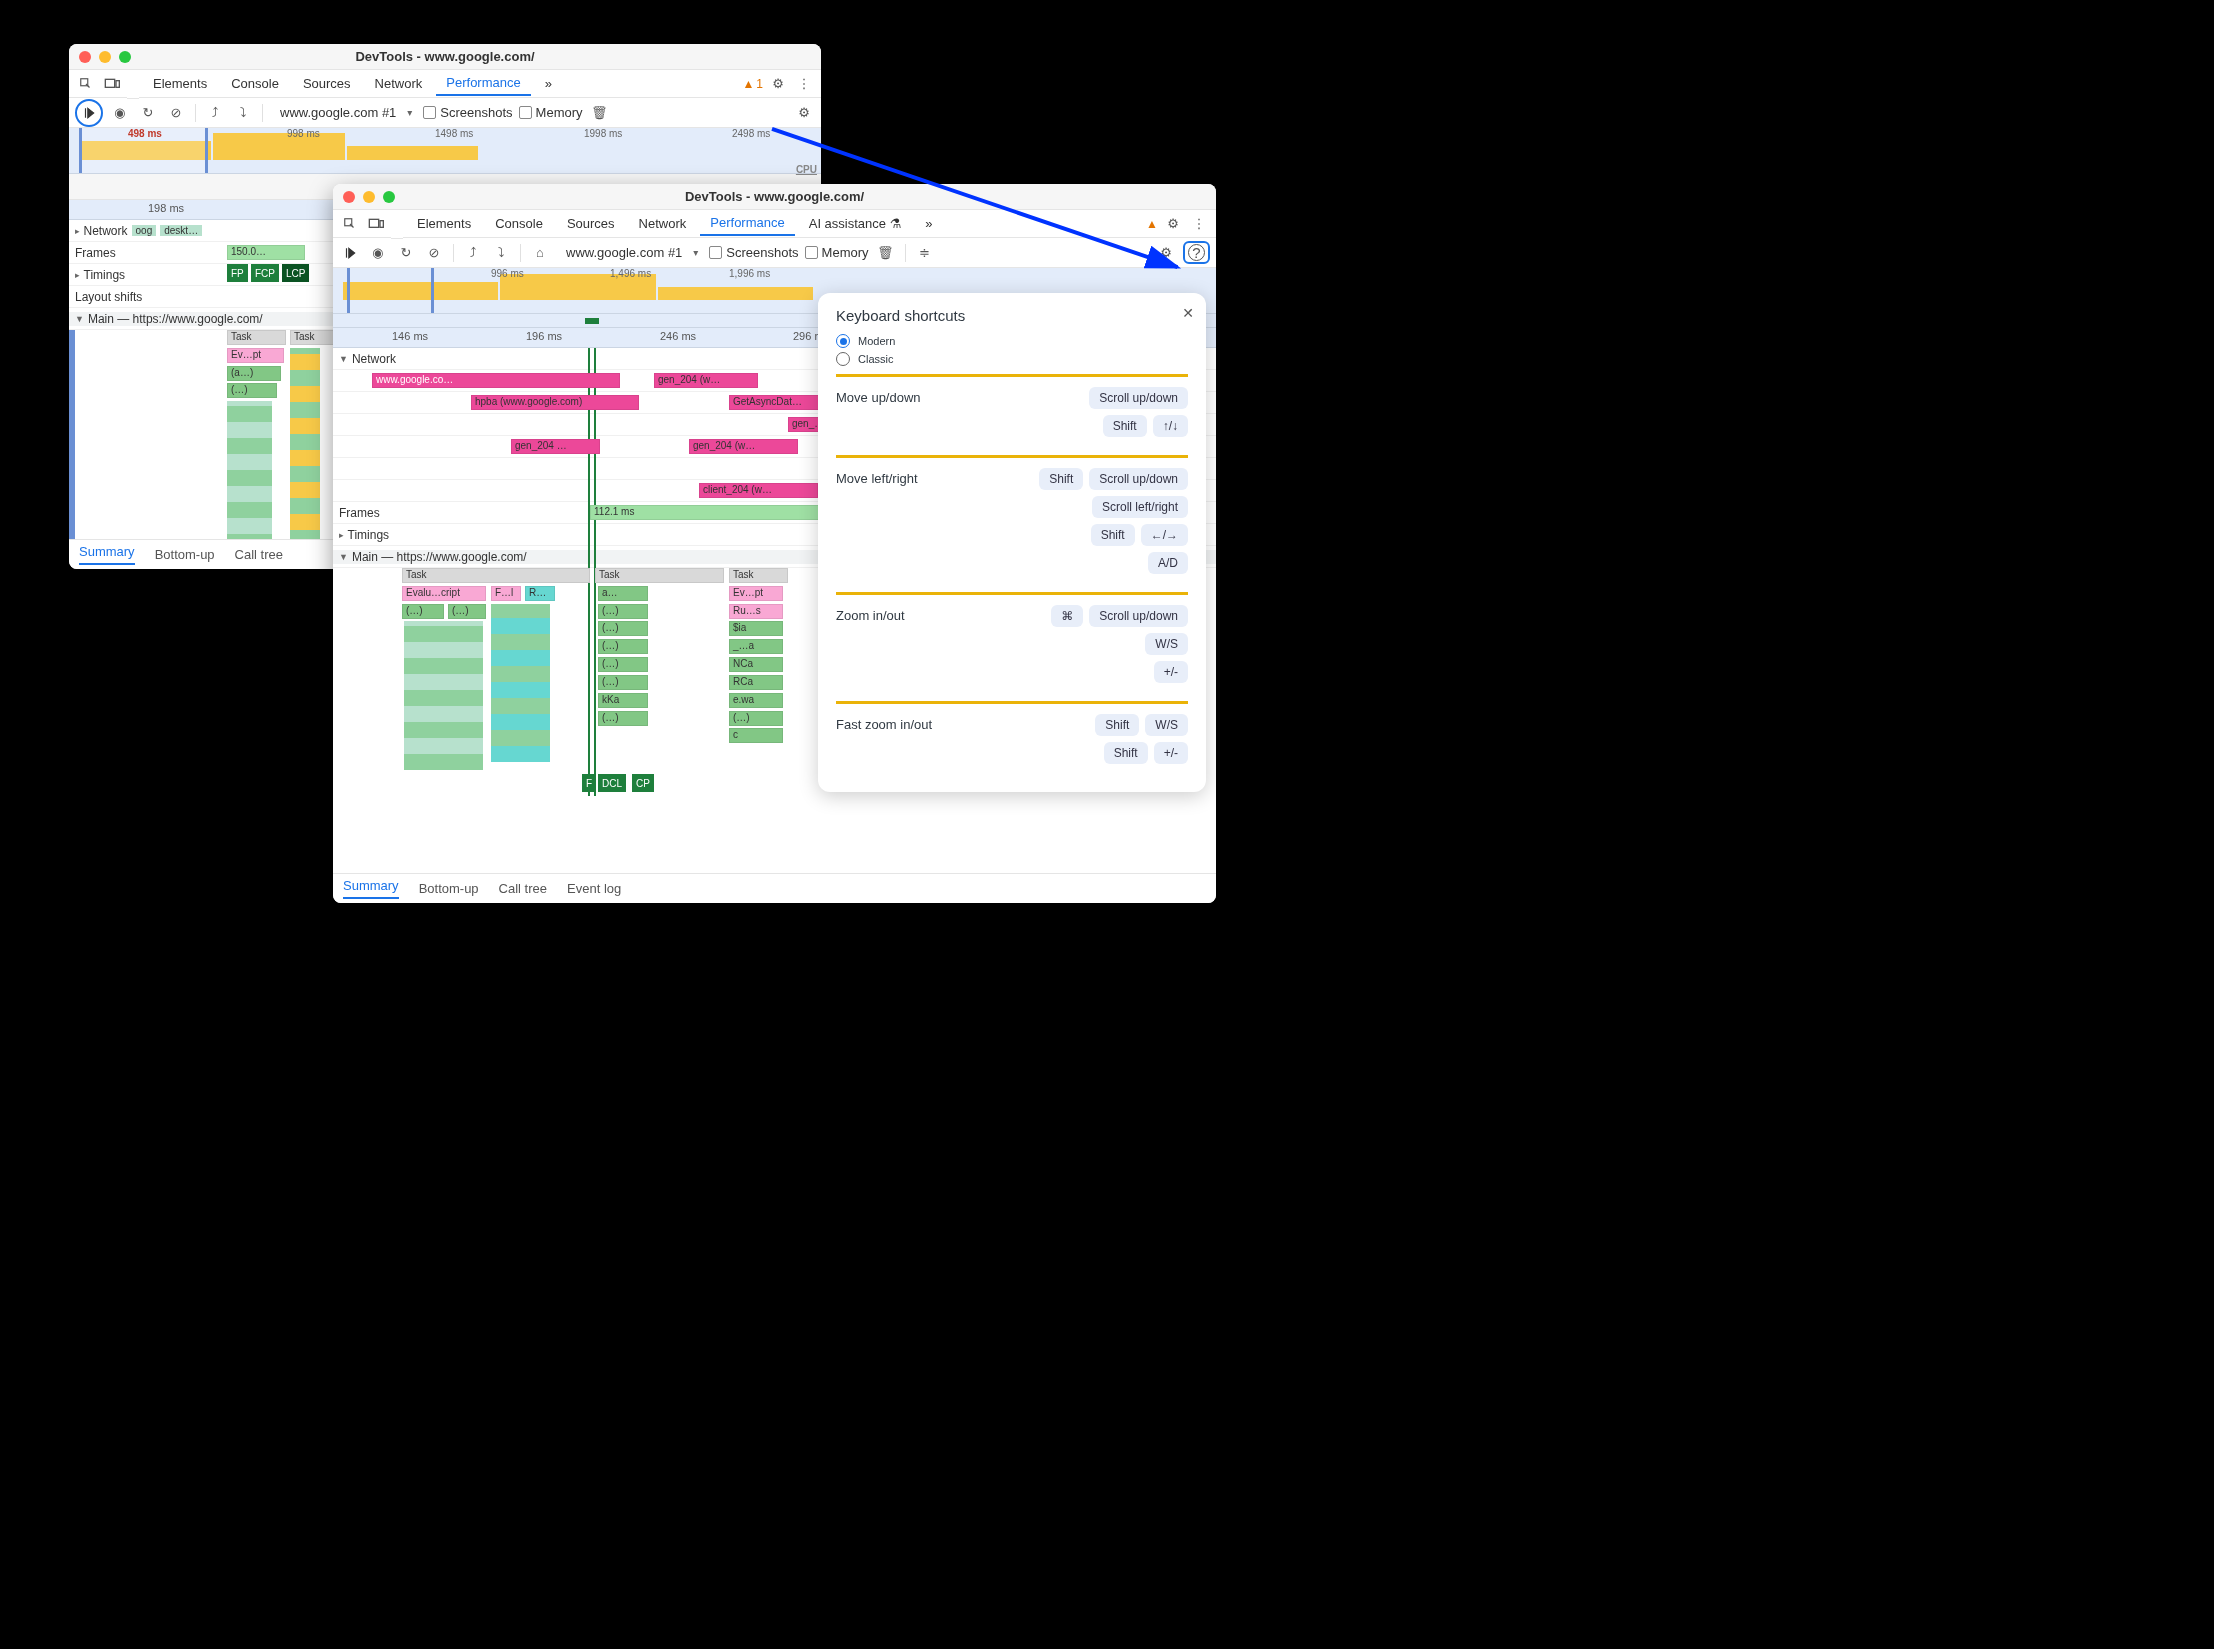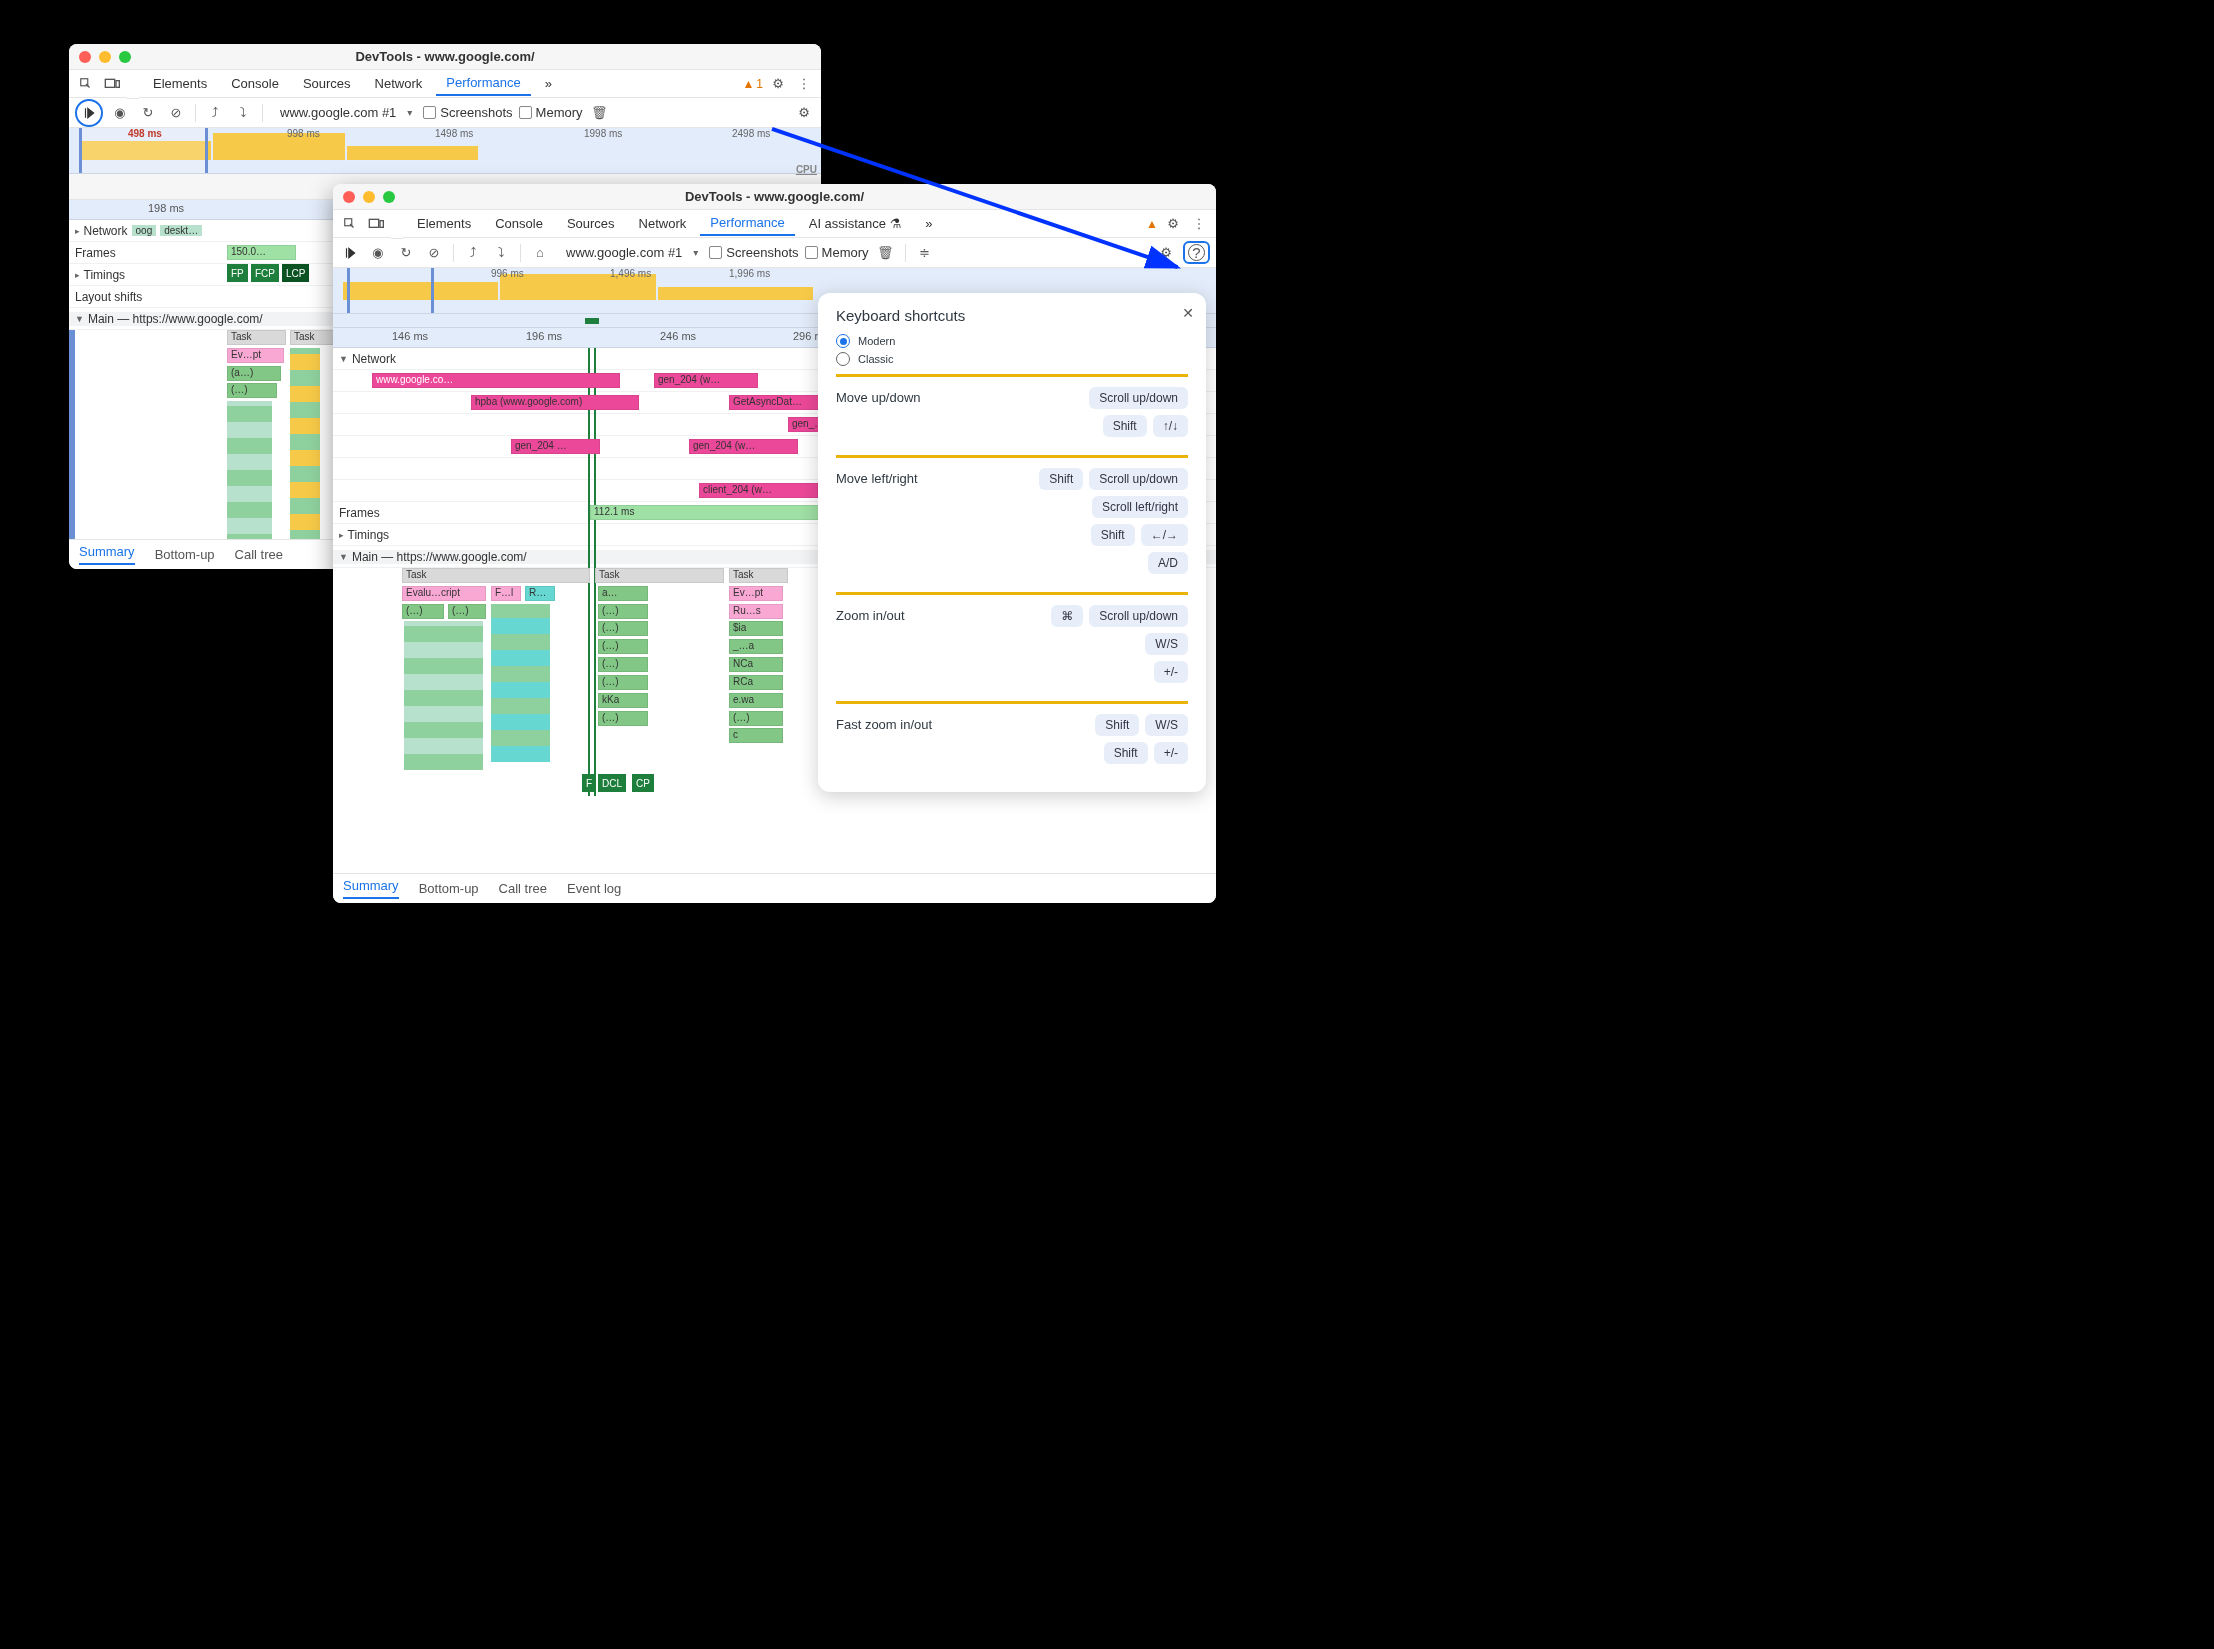--- a/index.html
+++ b/index.html
@@ -161,21 +161,21 @@
           <span style="background:#b7e1cd;padding:0 4px;font-size:10px;">oog</span> 
           <span style="background:#b7e1cd;padding:0 4px;font-size:10px;">deskt…</span>
         </div>
         <div class="body"></div>
       </div>
     <div class="row">
         <div class="hdr">
           <span>Frames</span>
         </div>
         <div class="body">
-          <span class="pill pge" style="left:0;width:69px">150.0…</span>
+          <span class="pill pge" style="left:0;width:78px">150.0…</span>
         </div>
       </div>
     <div class="row">
         <div class="hdr">
           <span class="tri">▸</span>
           <span>Timings</span>
         </div>
         <div class="body">
       <span class="marker" style="left:0;">FP</span>
       <span class="marker" style="left:24px;">FCP</span>

